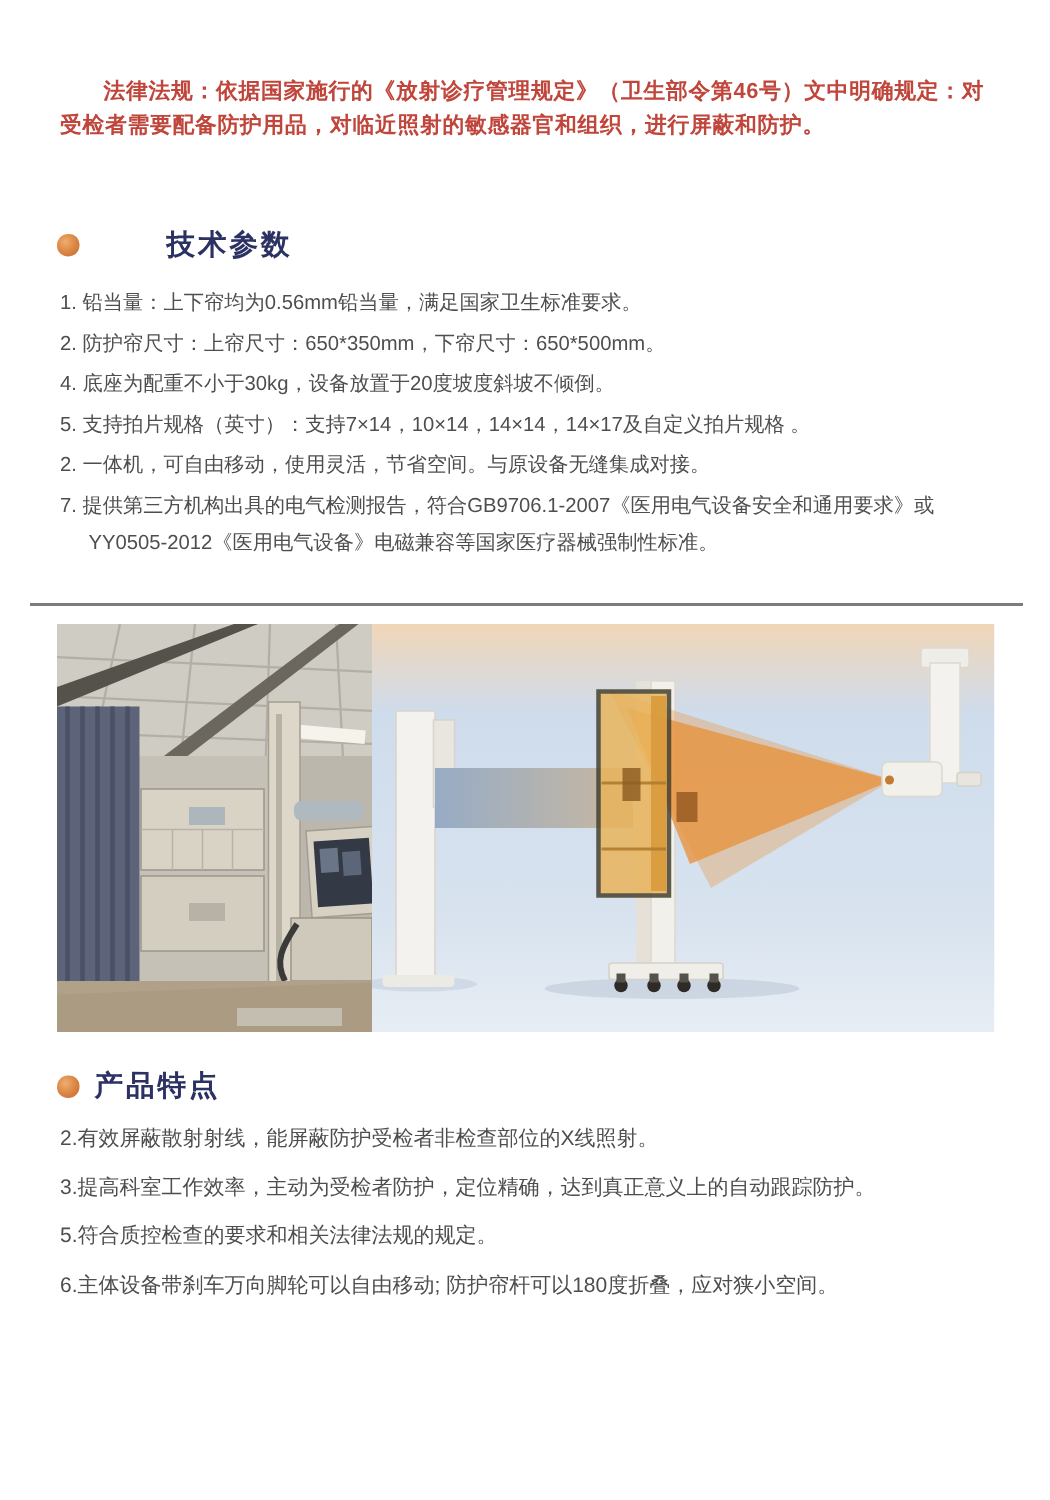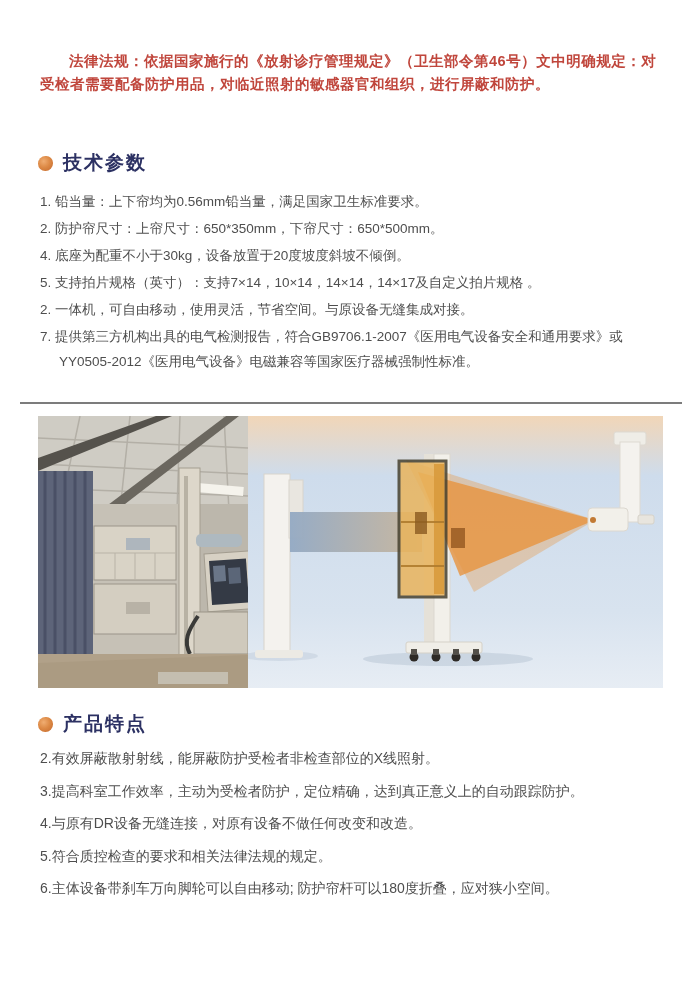--- a/index.html
+++ b/index.html
@@ -11,21 +11,21 @@
   }
   
   .legal {
     position:absolute; top:50px; left:40px; width:622px;
     color:var(--accent-red,#c0463c);
     font-size:14.5px; line-height:22.5px; font-weight:bold;
     text-indent:2em; letter-spacing:0.5px;
   }
   
   .sec-header { position:absolute; left:38px; display:flex; align-items:center; }
-  .sec-header.tech { top:150px; }
+  .sec-header.tech { top:150px;gap:48px; }
   .sec-header.feat { top:700px;margin-top:11px; }
   .bullet {
     width:15px; height:15px; border-radius:50% 45% 50% 48%;
     background:radial-gradient(circle at 38% 35%, #f0ad72 0%, #dd8a46 45%, #c3672c 100%);
     flex:0 0 auto;
   }
   .sec-title {
     margin-left:10px; font-size:19px; font-weight:bold;
     color:var(--heading-navy,#2c3163); letter-spacing:2px;
   }
@@ -202,18 +202,17 @@
   </div>
 
   <div class="sec-header feat">
     <span class="bullet"></span>
     <span class="sec-title">产品特点</span>
   </div>
 
   <ul class="feat-list">
     <li>2.有效屏蔽散射射线，能屏蔽防护受检者非检查部位的X线照射。</li>
     <li>3.提高科室工作效率，主动为受检者防护，定位精确，达到真正意义上的自动跟踪防护。</li>
-    <li>4.与原有DR设备无缝连接，对原有设备不做任何改变和改造。</li>
     <li>5.符合质控检查的要求和相关法律法规的规定。</li>
     <li>6.主体设备带刹车万向脚轮可以自由移动; 防护帘杆可以180度折叠，应对狭小空间。</li>
   </ul>
 
 </div>
 
 </body></html>

